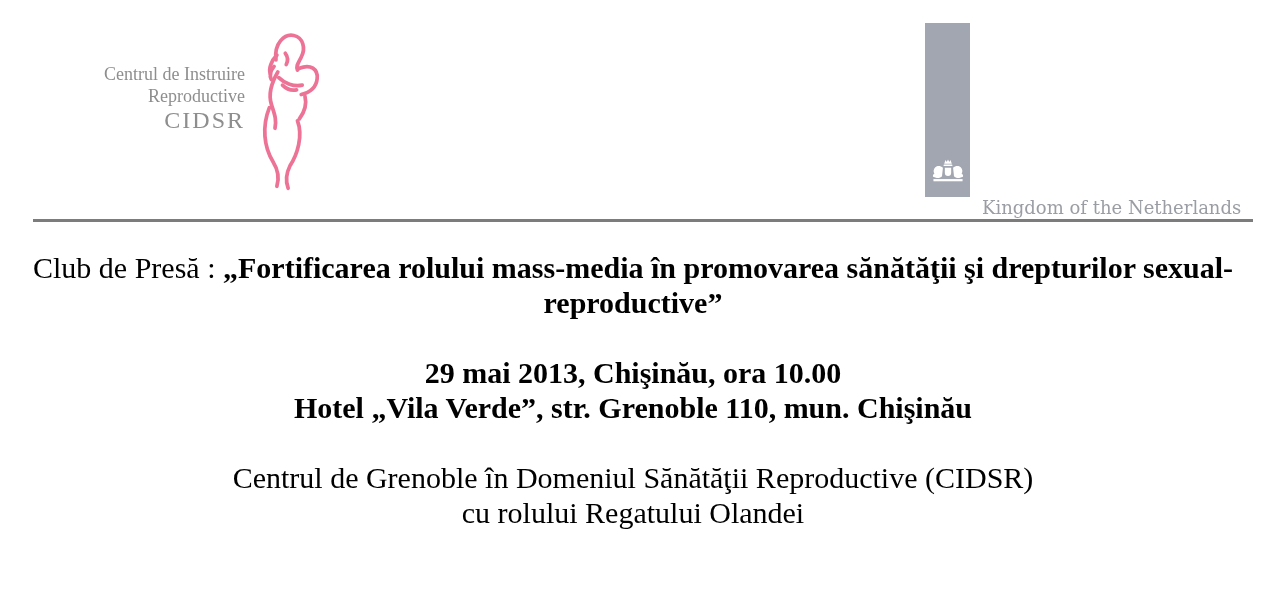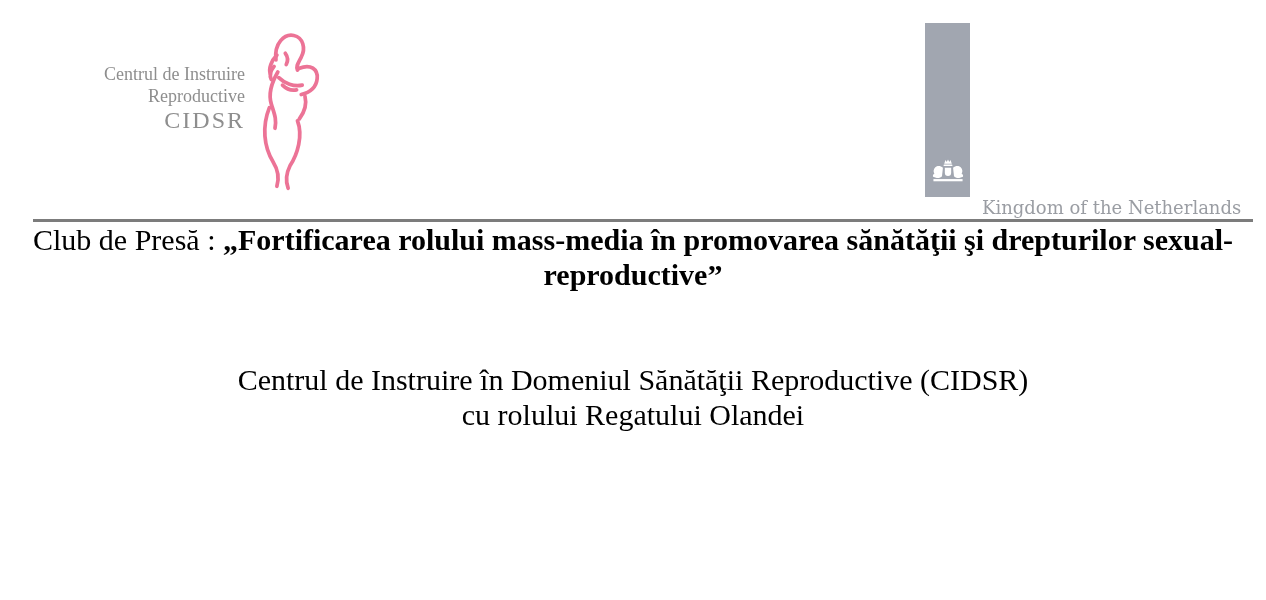--- a/index.html
+++ b/index.html
@@ -32,21 +32,21 @@
   .nl-label {
     position:absolute; left:982px; top:157px;
     font-family:"DejaVu Serif", serif;
     font-size:18px; color:#9a9da3; white-space:nowrap;margin-top:40px;
   }
 
   .divider { height:3px; width:1220px; margin-left:33px; margin-top:0; background:#7c7c7c; }
 
   
   main {
-    padding:0 18px;
+    margin-top:28px; padding:0 18px;
     text-align:center; font-size:30px; line-height:35px;
   }
   .b { font-weight:bold; }
   .spacer { height:35px; }
 </style>
 </head>
 <body>
 
 <div class="page">
 
@@ -90,23 +90,25 @@
   </header>
 
   <div class="divider"></div>
 
   <main>
 
     <p><span>Club de Presă : </span><span class="b">„Fortificarea rolului mass-media în promovarea sănătăţii şi drepturilor sexual-reproductive”</span></p>
 
     <div class="spacer"></div>
 
+    <p class="b">29 mai 2013, Chişinău, ora 10.00</p>
+    <p class="b">Hotel „Vila Verde”, str. Grenoble 110, mun. Chişinău</p>
 
     <div class="spacer"></div>
 
-    <p>Centrul de Instruire în Domeniul Sănătăţii Reproductive (CIDSR)</p>
+    <p>Centrul de Grenoble în Domeniul Sănătăţii Reproductive (CIDSR)</p>
     <p>cu rolului Regatului Olandei</p>
 
     <div class="spacer"></div>
 
 
   </main>
 </div>
 
 </body></html>

